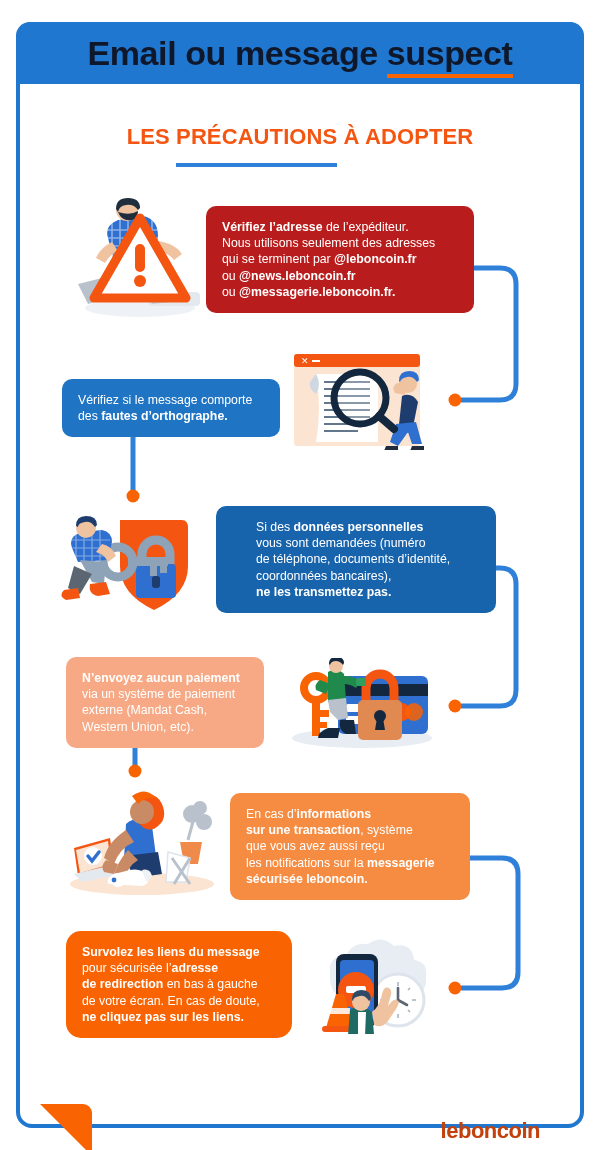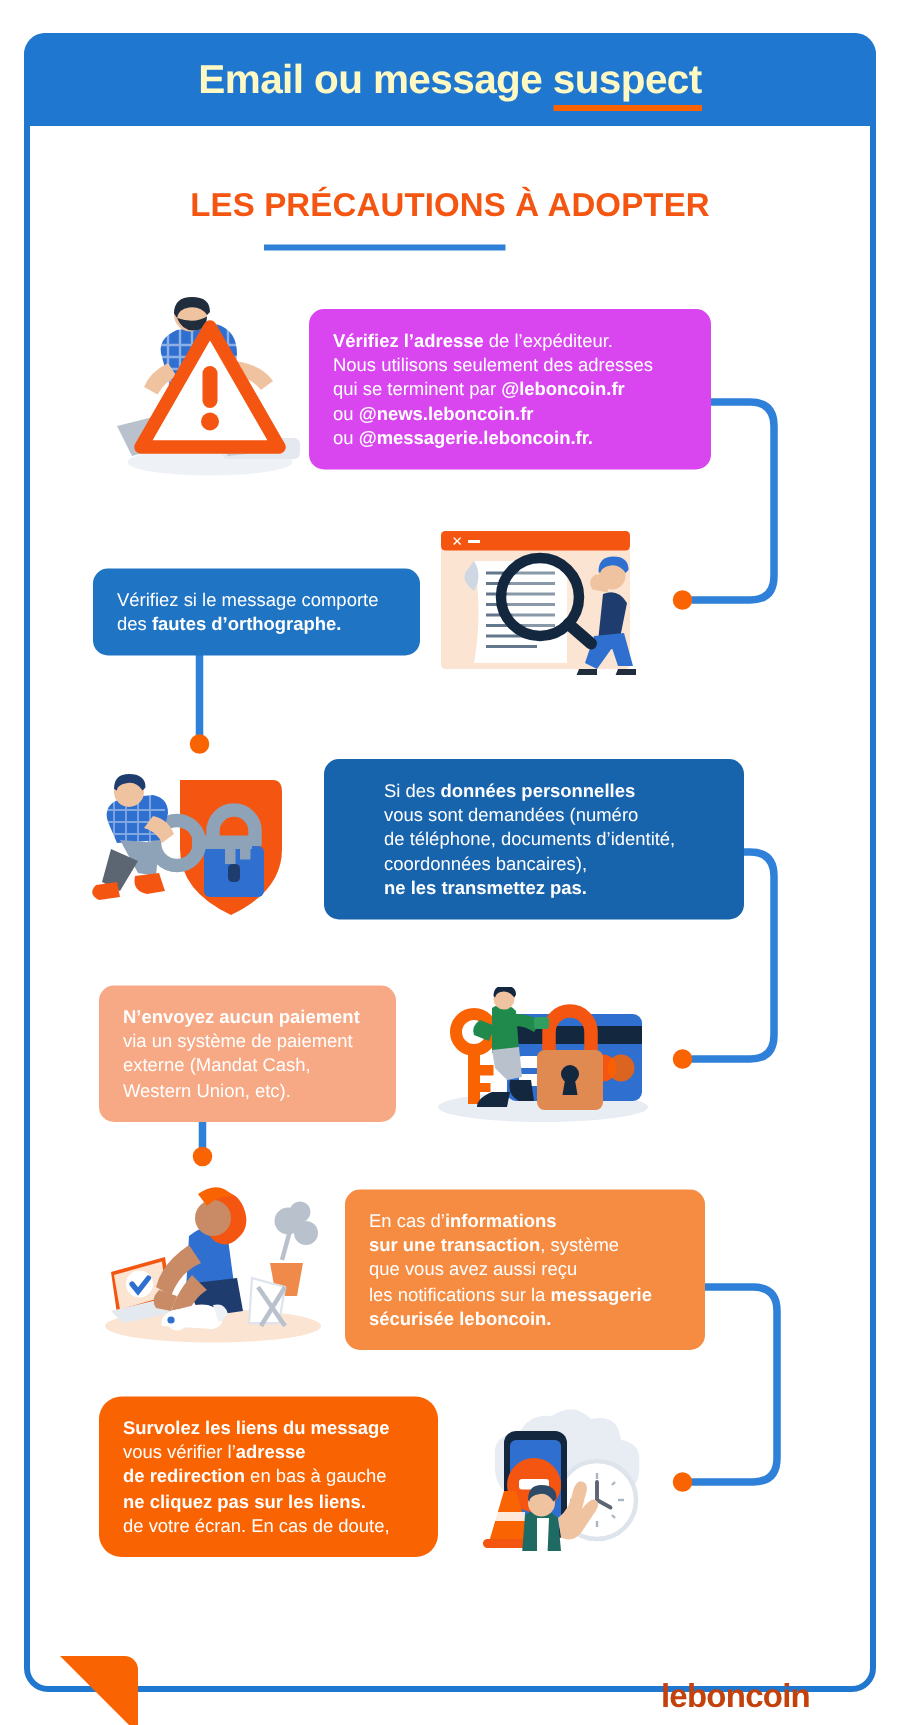--- a/index.html
+++ b/index.html
@@ -17,21 +17,21 @@
     border-radius:16px;
     background:#ffffff;
   }
   #header-bar{
     position:absolute;left:-4px;top:-4px;width:568px;height:62px;
     background:#1f77d0;
     border-radius:14px 14px 0 0;
     display:flex;align-items:center;justify-content:center;
   }
   #header-title{
-    color:#fef9c3;font-size:27px;font-weight:bold;letter-spacing:-.4px;
+    color:#0f172a;font-size:34px;font-weight:bold;letter-spacing:-.4px;
     white-space:nowrap;
   }
   #header-title .u{
     border-bottom:4px solid #f96302;padding-bottom:2px;
   }
 
   #subtitle-wrap{
     position:absolute;left:0;top:98px;width:560px;
     text-align:center;
   }
@@ -63,21 +63,21 @@
     position:absolute;box-sizing:border-box;
     border-radius:10px;
     color:#ffffff;
     padding:13px 15px 13px 16px;
     line-height:1.32;
     font-size:12.3px;
   }
   .bubble b{font-weight:bold;}
   .bubble .ln{display:block;white-space:nowrap;}
 
-  .b1{left:206px;top:206px;width:268px;background:#d946ef;}
+  .b1{left:206px;top:206px;width:268px;background:#b91c1c;}
   .b2{left:62px;top:379px;width:218px;background:#1f74c4;}
   .b3{left:216px;top:506px;width:280px;background:#1763ac;padding-left:40px;}
   .b4{left:66px;top:657px;width:198px;background:#f7a985;}
   .b5{left:230px;top:793px;width:240px;background:#f68b42;}
   .b6{left:66px;top:931px;width:226px;background:#f96302;border-radius:15px;}
 
   
   .illu{position:absolute;}
   .illu svg{display:block;}
 </style>
@@ -366,17 +366,17 @@
   </div>
 <div class="bubble b5">
     <span class="ln"><span>En cas d’</span><b>informations</b></span>
     <span class="ln"><b>sur une transaction</b><span>, système</span></span>
     <span class="ln"><span>que vous avez aussi reçu</span></span>
     <span class="ln"><span>les notifications sur la </span><b>messagerie</b></span>
     <span class="ln"><b>sécurisée leboncoin.</b></span>
   </div>
 <div class="bubble b6">
     <span class="ln"><b>Survolez les liens du message</b></span>
-    <span class="ln"><span>vous vérifier l’</span><b>adresse</b></span>
+    <span class="ln"><span>pour sécurisée l’</span><b>adresse</b></span>
     <span class="ln"><b>de redirection</b><span> en bas à gauche</span></span>
+    <span class="ln"><span>de votre écran. En cas de doute,</span></span>
     <span class="ln"><b>ne cliquez pas sur les liens.</b></span>
-    <span class="ln"><span>de votre écran. En cas de doute,</span></span>
   </div>
 
 </body></html>

